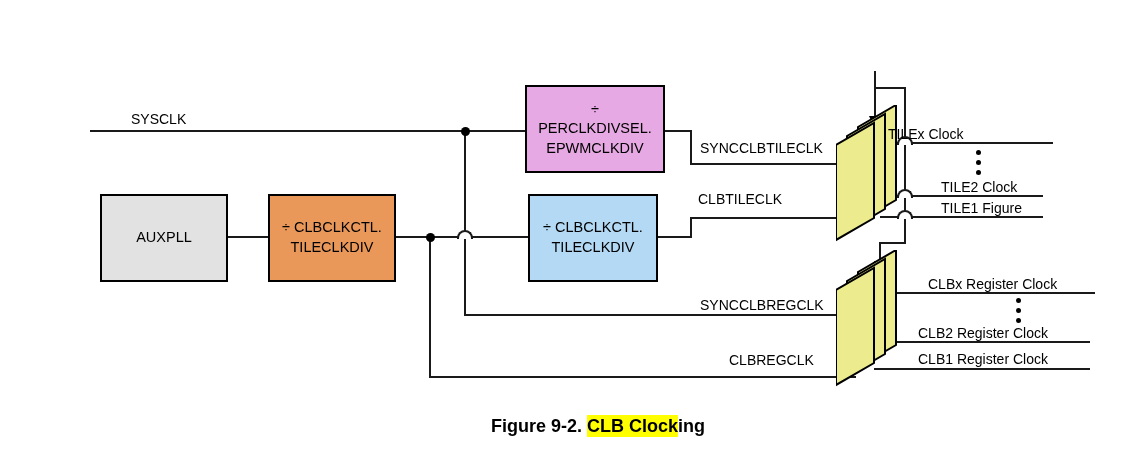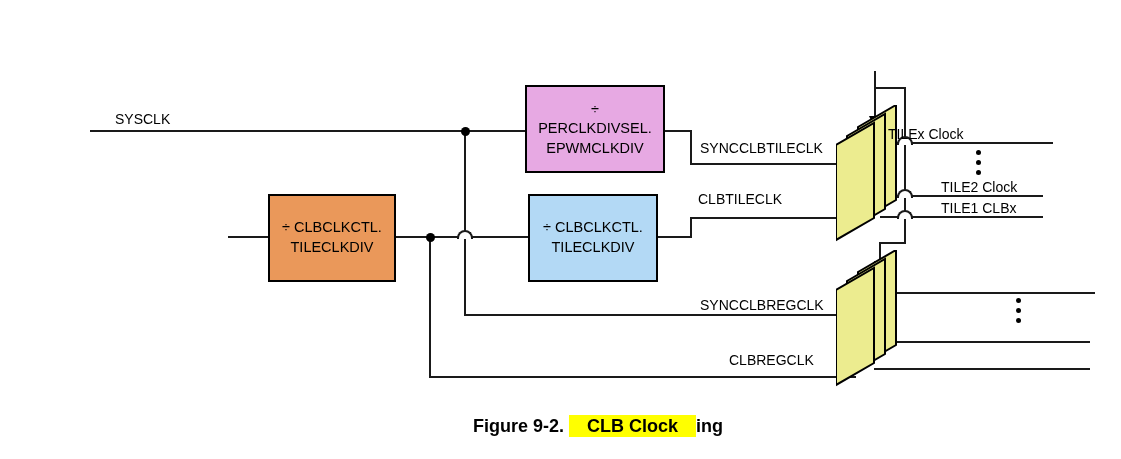--- a/index.html
+++ b/index.html
@@ -14,21 +14,21 @@
   .dot{position:absolute;width:9px;height:9px;border-radius:50%;background:#000;}
   .hop{position:absolute;width:16px;height:9px;border:2px solid #1a1a1a;border-bottom:none;
        border-radius:8px 8px 0 0;background:#fff;box-sizing:border-box;}
   .arrow{position:absolute;width:0;height:0;border-left:6px solid transparent;
          border-right:6px solid transparent;border-top:13px solid #000;}
   .vdots{position:absolute;display:flex;flex-direction:column;gap:5px;}
   .vdots i{width:5px;height:5px;border-radius:50%;background:#000;}
   .stack{position:absolute;}
   .caption{position:absolute;top:416px;left:598px;transform:translateX(-50%);
            font-size:18px;font-weight:bold;white-space:nowrap;}
-  .caption .hilite{padding:1px 18px;}
+  .caption .hilite{padding:1px 0;}
 </style>
 </head>
 <body>
 
 <div class="canvas">
 
   <div class="hl" style="left:90px;top:130px;width:435px"></div>
   <div class="hl" style="left:228px;top:236px;width:40px"></div>
   <div class="hl" style="left:396px;top:236px;width:132px"></div>
   <div class="vl" style="left:464px;top:130px;height:186px"></div>
@@ -62,20 +62,23 @@
   <div class="dot" style="left:426px;top:233px"></div>
 
   <div class="hop" style="left:457px;top:230px"></div>
   <div class="hop" style="left:897px;top:136px"></div>
   <div class="hop" style="left:897px;top:189px"></div>
   <div class="hop" style="left:897px;top:210px"></div>
 
   <div class="arrow" style="left:869px;top:116px"></div>
   <div class="arrow" style="left:874px;top:261px"></div>
 
+  <div class="box" style="left: 100px; top: 194px; width: 128px; height: 88px; background-color: rgb(226, 226, 226);">
+    <span>AUXPLL</span>
+  </div>
 
   <div class="box" style="left: 268px; top: 194px; width: 128px; height: 88px; background-color: rgb(234, 152, 90);">
     <span>÷ CLBCLKCTL.</span>
     <span>TILECLKDIV</span>
   </div>
 
   <div class="box" style="left: 525px; top: 85px; width: 140px; height: 88px; background-color: rgb(231, 169, 227);">
     <span>÷</span>
     <span>PERCLKDIVSEL.</span>
     <span>EPWMCLKDIV</span>
@@ -91,29 +94,32 @@
     <polygon points="11,31 49,9 49,104 11,126" stroke="#000" stroke-width="2" fill="#ECEC8F"></polygon>
     <polygon points="0,40 38,18 38,113 0,135" stroke="#000" stroke-width="2" fill="#ECEC8F"></polygon>
   </svg>
 
   <svg class="stack" style="left:836px;top:250px" width="70" height="142" viewBox="0 0 70 142">
     <polygon points="22,22 60,0 60,95 22,117" stroke="#000" stroke-width="2" fill="#ECEC8F"></polygon>
     <polygon points="11,31 49,9 49,104 11,126" stroke="#000" stroke-width="2" fill="#ECEC8F"></polygon>
     <polygon points="0,40 38,18 38,113 0,135" stroke="#000" stroke-width="2" fill="#ECEC8F"></polygon>
   </svg>
 
-  <div class="lbl" style="left:115px;top:111px">SYSCLK</div>
+  <div class="lbl" style="left:131px;top:111px">SYSCLK</div>
   <div class="lbl" style="left:700px;top:140px">SYNCCLBTILECLK</div>
   <div class="lbl" style="left:698px;top:191px">CLBTILECLK</div>
   <div class="lbl" style="left:700px;top:297px">SYNCCLBREGCLK</div>
   <div class="lbl" style="left:729px;top:352px">CLBREGCLK</div>
 
   <div class="lbl" style="left:888px;top:126px">TILEx Clock</div>
   <div class="lbl" style="left:941px;top:179px">TILE2 Clock</div>
-  <div class="lbl" style="left:941px;top:200px">TILE1 CLBx</div>
+  <div class="lbl" style="left:941px;top:200px">TILE1 Figure</div>
+  <div class="lbl" style="left:928px;top:276px">CLBx Register Clock</div>
+  <div class="lbl" style="left:918px;top:325px">CLB2 Register Clock</div>
+  <div class="lbl" style="left:918px;top:351px">CLB1 Register Clock</div>
 
   <div class="vdots" style="left:976px;top:150px">
       <i></i>
       <i></i>
       <i></i>
     </div>
   <div class="vdots" style="left:1016px;top:298px">
       <i></i>
       <i></i>
       <i></i>

